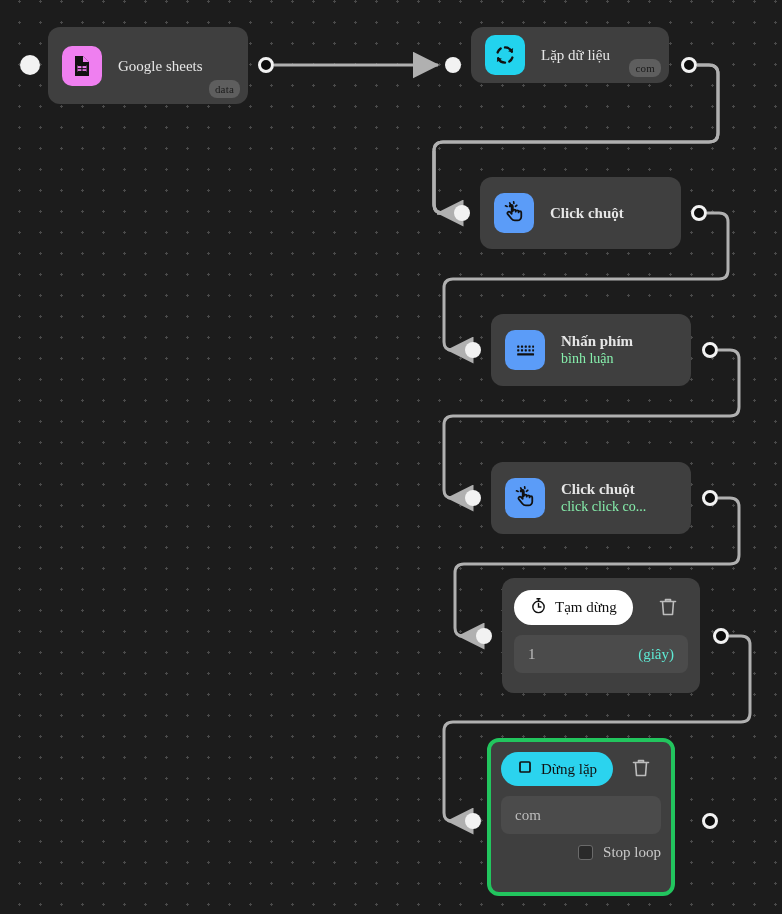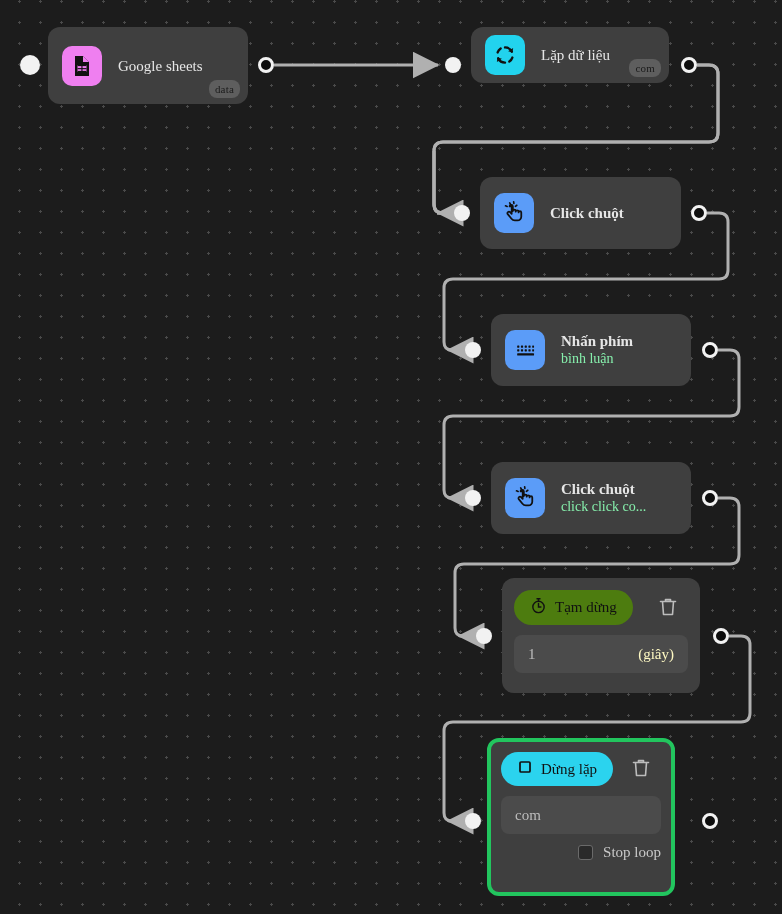--- a/index.html
+++ b/index.html
@@ -47,29 +47,29 @@
 
   
   .fnode{position:absolute;background:#3f3f3f;border-radius:12px;box-sizing:border-box;padding:12px;}
   .fnode.sel{border:4px solid #22c55e;padding:10px;}
   .frow{display:flex;align-items:center;justify-content:space-between;}
   .pill{
     display:inline-flex;align-items:center;gap:8px;
     border-radius:18px;padding:7px 16px;
     font-size:15px;color:#111;font-weight:normal;white-space:nowrap;
   }
-  .pill.green{background:#4d7c0f;}
+  .pill.green{background:#ffffff;}
   .pill.cyan{background:#2bd3ee;}
   .trash{width:26px;height:26px;margin-right:6px;opacity:.85;cursor:pointer;}
   .finput{
     margin-top:10px;background:#4b4b4b;border-radius:8px;
     height:38px;display:flex;align-items:center;justify-content:space-between;
     padding:0 14px;color:#bdbdbd;font-size:15px;
   }
-  .finput .unit{color:#fef9c3;}
+  .finput .unit{color:#5eead4;}
   .checkrow{display:flex;align-items:center;gap:10px;margin-top:10px;padding-left:2px;justify-content:flex-end;}
   .cbox{width:15px;height:15px;border-radius:3px;background:#2a2a2a;border:1px solid #6a6a6a;box-sizing:border-box;}
   .clabel{color:#c9c9c9;font-size:15px;}
 
   
   .port{position:absolute;border-radius:50%;box-sizing:border-box;}
   .port.in{width:16px;height:16px;background:#f2f2f2;}
   .port.out{width:16px;height:16px;background:#0d0d0d;border:3px solid #f2f2f2;}
   .port.start{width:20px;height:20px;background:#f2f2f2;}
 </style>

